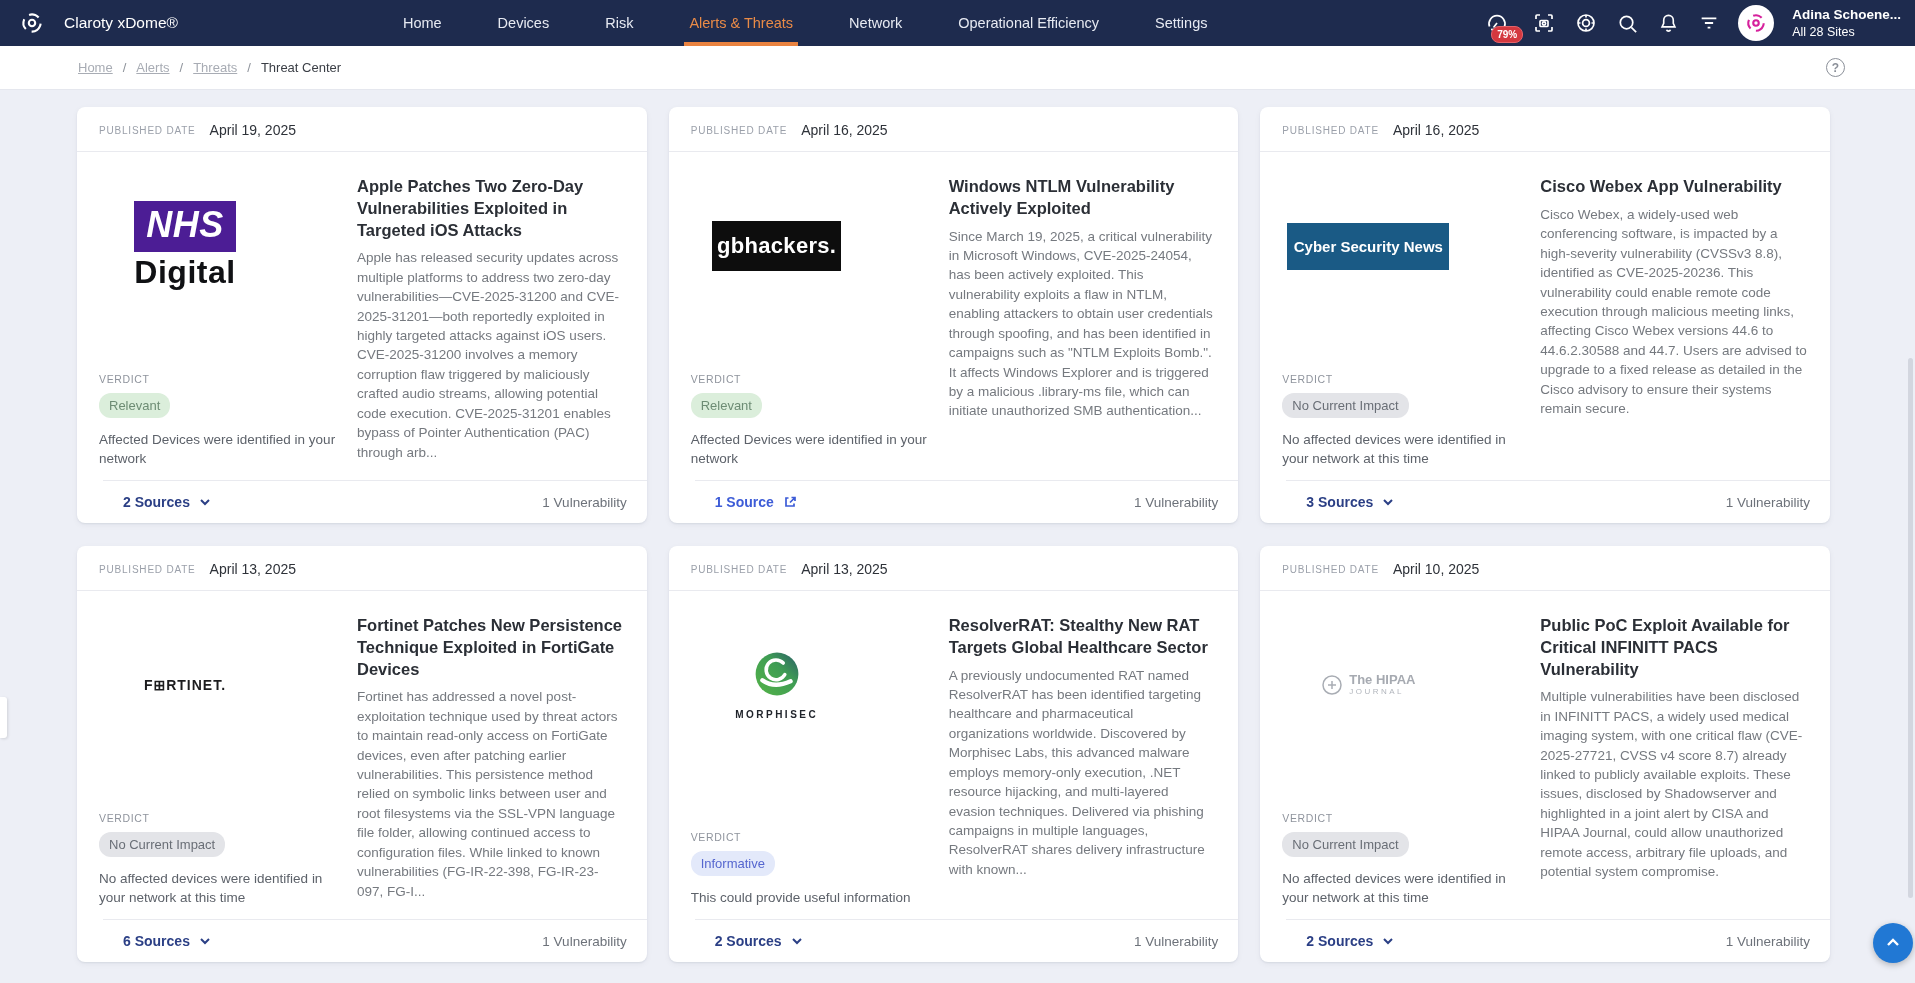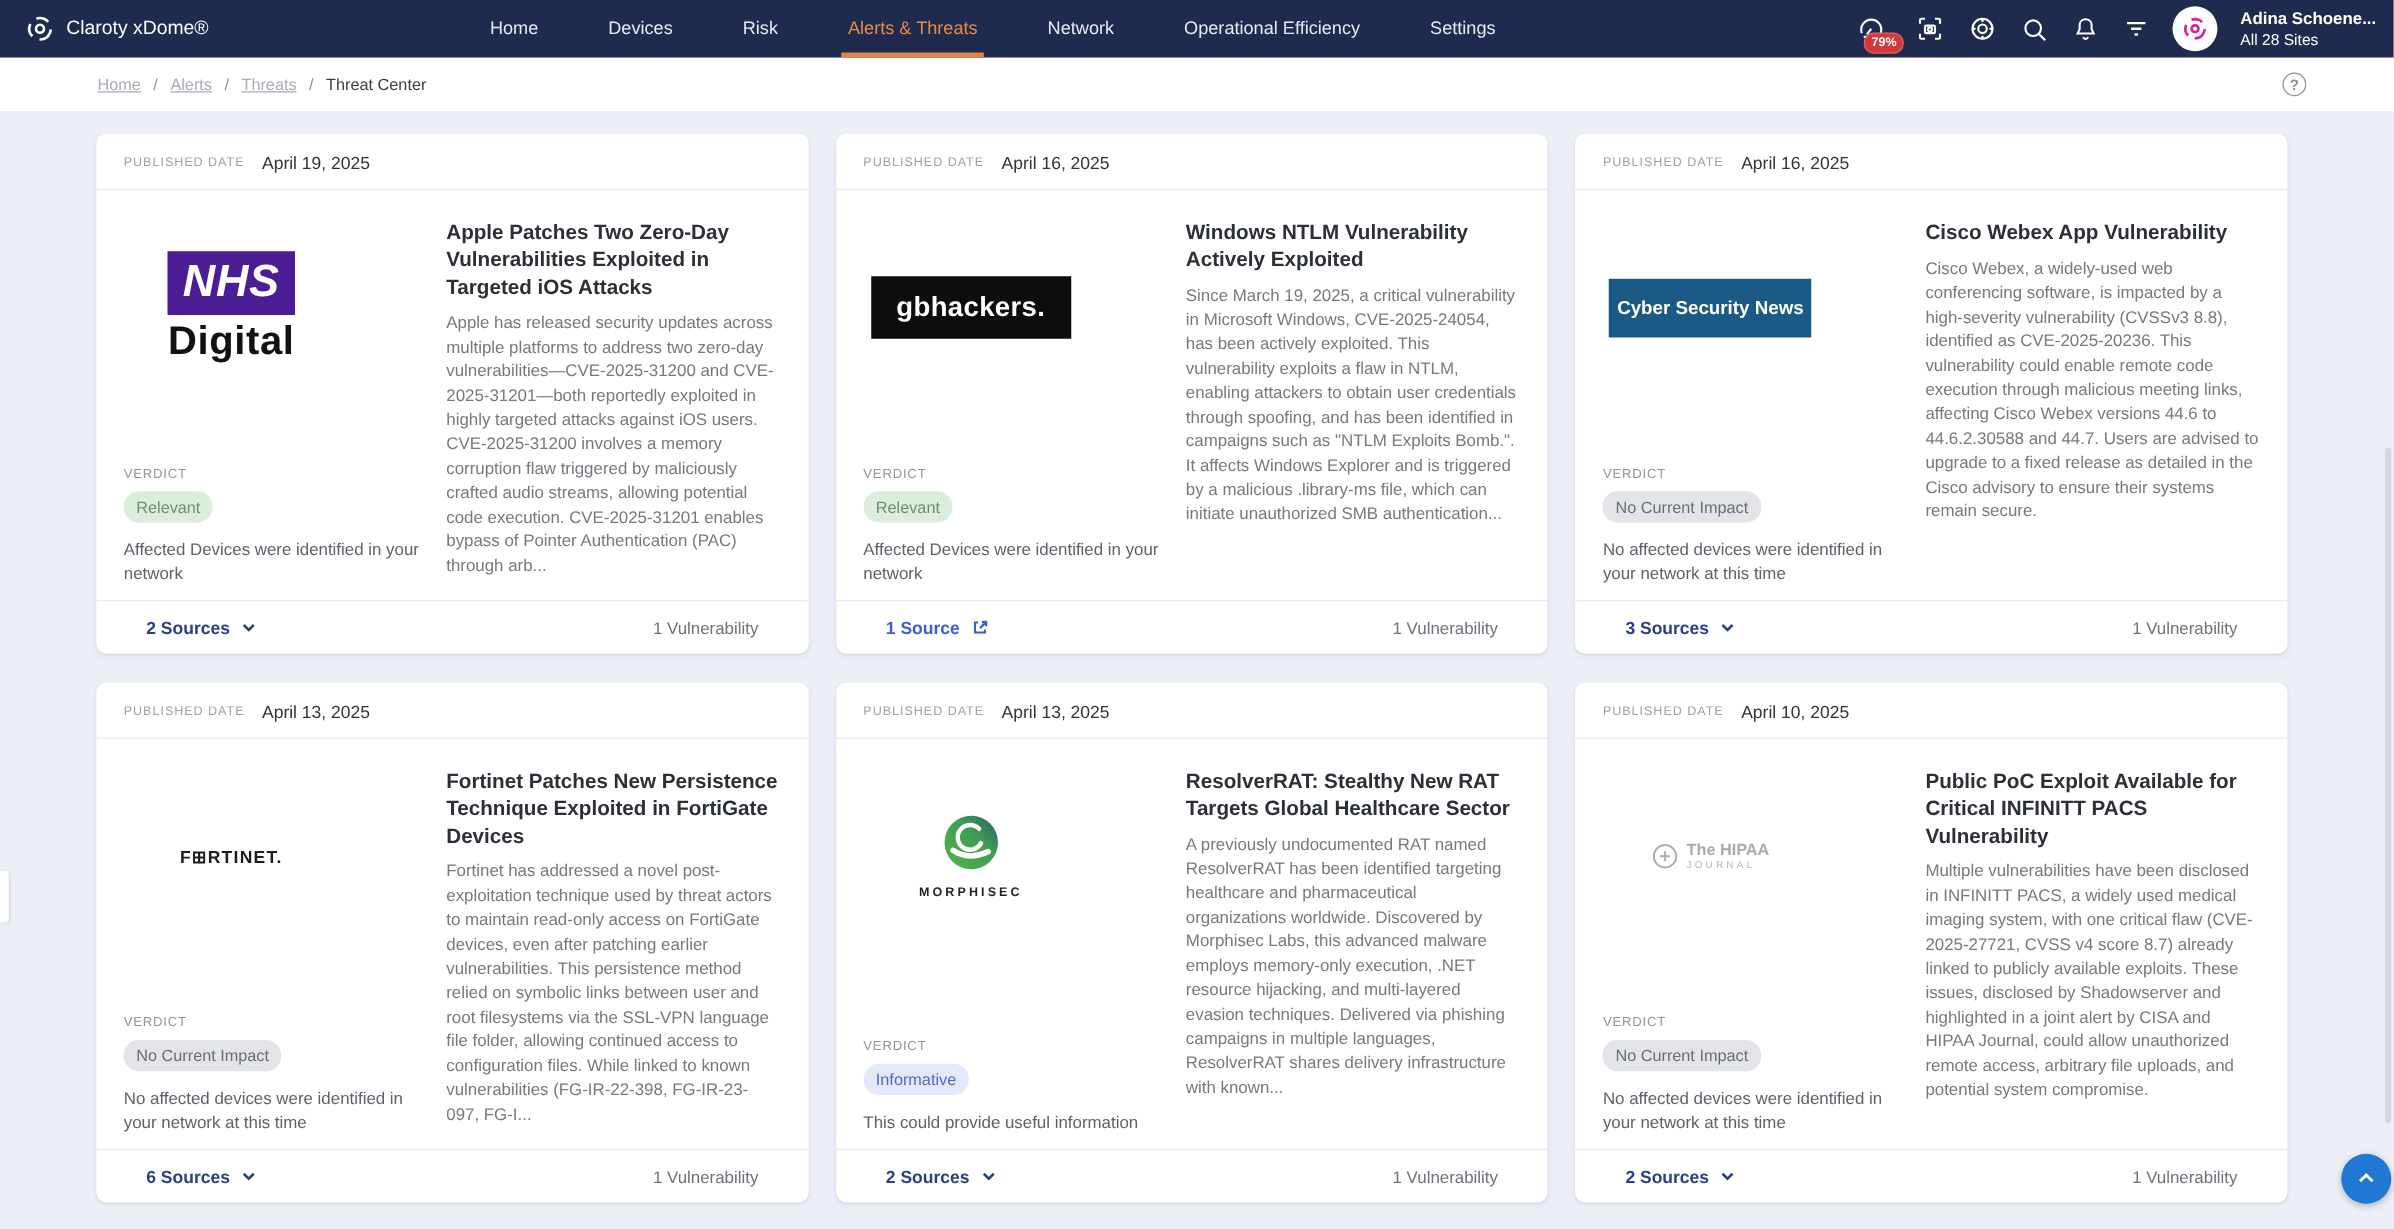--- a/index.html
+++ b/index.html
@@ -1,21 +1,21 @@
 <!DOCTYPE html>
 <html><head>
 <meta charset="utf-8">
 <style>
   * { margin:0; padding:0; box-sizing:border-box; }
   html,body { width:1915px; height:983px; overflow:hidden; }
   body { font-family:"Liberation Sans", sans-serif; background:#edeff6; }
 
   
   .topnav { height:46px; background:#1e2b4e; display:flex; align-items:center; padding:0 14px 0 20px; position:relative; z-index:5; }
-  .brand { display:flex; align-items:center; gap:9px; color:#fff; font-size:15.5px; font-weight:500; white-space:nowrap; }
+  .brand { display:flex; align-items:center; gap:20px; color:#fff; font-size:15.5px; font-weight:500; white-space:nowrap; }
   .nav-menu { display:flex; gap:56px; margin-left:225px; height:46px; align-items:center; }
   .nav-item { color:#e7eaf2; font-size:14.5px; cursor:pointer; position:relative; height:46px; display:flex; align-items:center; white-space:nowrap; }
   .nav-item.active { color:#ea8b47; }
   .nav-item.active::after { content:""; position:absolute; left:-5px; right:-5px; bottom:0; height:4px; background:#ea8340; }
   .nav-right { margin-left:auto; display:flex; align-items:center; gap:18px; }
   .icon-btn { background:none; border:none; cursor:pointer; display:flex; align-items:center; justify-content:center; padding:0; position:relative; }
   .alert-badge { position:absolute; left:11px; top:18px; background:#d4383f; color:#fff; font-size:10px; font-weight:700; padding:1.5px 5px; border-radius:8px; border:1px solid #e4636b; line-height:1.2; }
   .avatar { width:36px; height:36px; border-radius:50%; background:#fff; display:grid; place-items:center; cursor:pointer; }
   .user-block { color:#fff; line-height:1.3; max-width:150px; cursor:pointer; }
   .user-name { font-size:13.5px; font-weight:700; white-space:nowrap; }
@@ -40,30 +40,30 @@
   .verdict-block { margin-top:auto; padding-bottom:4px; }
   .verdict-label { font-size:10.5px; letter-spacing:.06em; color:#8f949d; margin-bottom:8px; }
   .badge { display:inline-block; font-size:13px; padding:5px 10px; border-radius:12px; }
   .badge.relevant { background:#dbeedb; color:#6d8c74; }
   .badge.no-impact { background:#e3e4e8; color:#696e76; }
   .badge.informative { background:#e3e9fa; color:#5566cf; }
   .impact-text { margin-top:12px; font-size:13.5px; color:#5d626a; line-height:1.42; }
   .col-right { flex:1; padding-top:18px; min-width:0; }
   .card-title { font-size:16.5px; font-weight:700; color:#2b2f36; line-height:1.32; margin-bottom:7px; }
   .card-desc { font-size:13.5px; color:#75797f; line-height:1.44; }
-  .card-foot { border-top:1px solid #e9eaef; padding:13px 40px; display:flex; align-items:center; justify-content:space-between; }
+  .card-foot { border-top:1px solid #e9eaef; padding:13px 20px; display:flex; align-items:center; justify-content:space-between;margin-left:26px; }
   .sources-link { display:flex; align-items:center; gap:9px; background:none; border:none; cursor:pointer; color:#2b3f85; font-size:14px; font-weight:700; font-family:inherit; }
   .sources-link.external { color:#3d5cd7; }
   .vuln-count { font-size:13.5px; color:#6d727a; }
 
   
   .logo-nhs { display:flex; flex-direction:column; align-items:center; }
   .nhs-box { background:#4c1d95; color:#fff; font-style:italic; font-weight:700; font-size:36px; padding:3px 12px 6px; letter-spacing:.5px; }
   .nhs-word { color:#101114; font-weight:700; font-size:32px; margin-top:2px; letter-spacing:.5px; }
-  .gb-box { background:#0d0d0d; color:#fff; font-weight:700; font-size:22px; width:160px; height:50px; display:grid; place-items:center; letter-spacing:.3px; }
+  .gb-box { background:#0d0d0d; color:#fff; font-weight:700; font-size:22px; width:129px; height:50px; display:grid; place-items:center; letter-spacing:.3px; }
   .csn-box { background:#1a5a85; color:#fff; font-weight:700; font-size:15px; width:162px; height:47px; display:grid; place-items:center; white-space:nowrap;text-align:center; }
   .fortinet { color:#1c1c1e; font-weight:700; font-size:14px; letter-spacing:1px; white-space:nowrap; }
   .morphisec { display:flex; flex-direction:column; align-items:center; gap:11px; }
   .morphisec-text { font-size:10px; font-weight:700; letter-spacing:2.5px; color:#20242b; }
   .hipaa { display:flex; align-items:center; gap:6px; }
   .hipaa-col { display:flex; flex-direction:column; line-height:1.1; }
   .hipaa-top { font-size:13px; font-weight:700; color:#a6aab1; }
   .hipaa-bottom { font-size:8px; letter-spacing:2.5px; color:#b2b6bd; }
 
   

